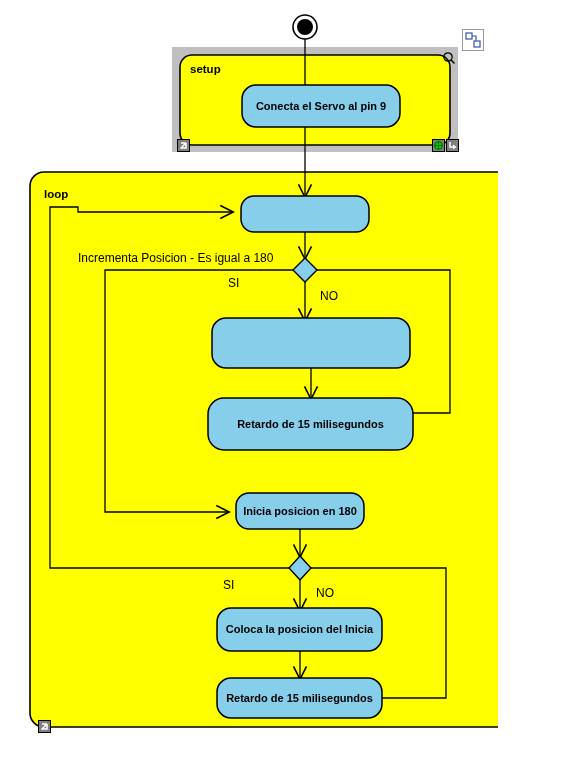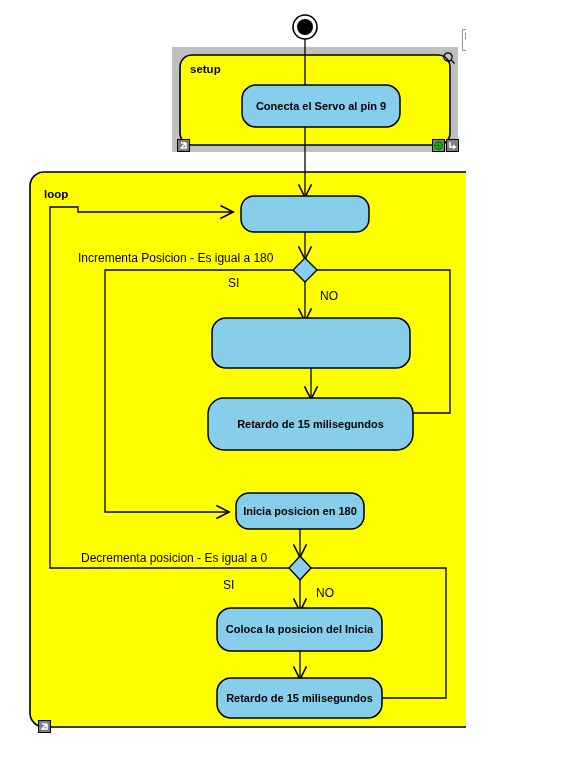--- a/index.html
+++ b/index.html
@@ -9,20 +9,21 @@
   }
   body {
     font-family: "Liberation Sans", sans-serif;
   }
   #canvas {
     position: relative;
     width: 466px;
     height: 757px;
     background: #ffffff;
     overflow: hidden;
+    padding-left: 32px;
   }
   svg.layer {
     position: absolute;
     left: 0;
     top: 0;
     width: 583px;
     height: 757px;
   }
   .node-label {
     position: absolute;
@@ -152,21 +153,20 @@
   <div class="node-label" style="left:217px; top:608px; width:165px; height:43px;">Coloca la posicion del Inicia</div>
 
   <div class="node-label" style="left:217px; top:678px; width:165px; height:40px;">Retardo de 15 milisegundos</div>
 
   <div class="edge-label" style="left:78px; top:251px;">Incrementa Posicion - Es igual a 180</div>
 
   <div class="edge-label" style="left:228px; top:276px;">SI</div>
 
   <div class="edge-label" style="left:320px; top:289px;">NO</div>
 
-  <div class="edge-label" style="left:81px; top:551px;">Decrementa posicion - Es igual a 0</div>
 
   <div class="edge-label" style="left:223px; top:578px;">SI</div>
 
   <div class="edge-label" style="left:316px; top:586px;">NO</div>
 
   <div class="corner-icon" style="left:462px; top:29px;">
     <svg width="20" height="20" viewBox="0 0 20 20">
       <rect x="3" y="3" width="6" height="6" fill="#ffffff" stroke="#3355aa" stroke-width="1.2"></rect>
       <rect x="11" y="11" width="6" height="6" fill="#ffffff" stroke="#3355aa" stroke-width="1.2"></rect>
       <path d="M9,6 L13,6 L13,11" fill="none" stroke="#3355aa" stroke-width="1.2"></path>

